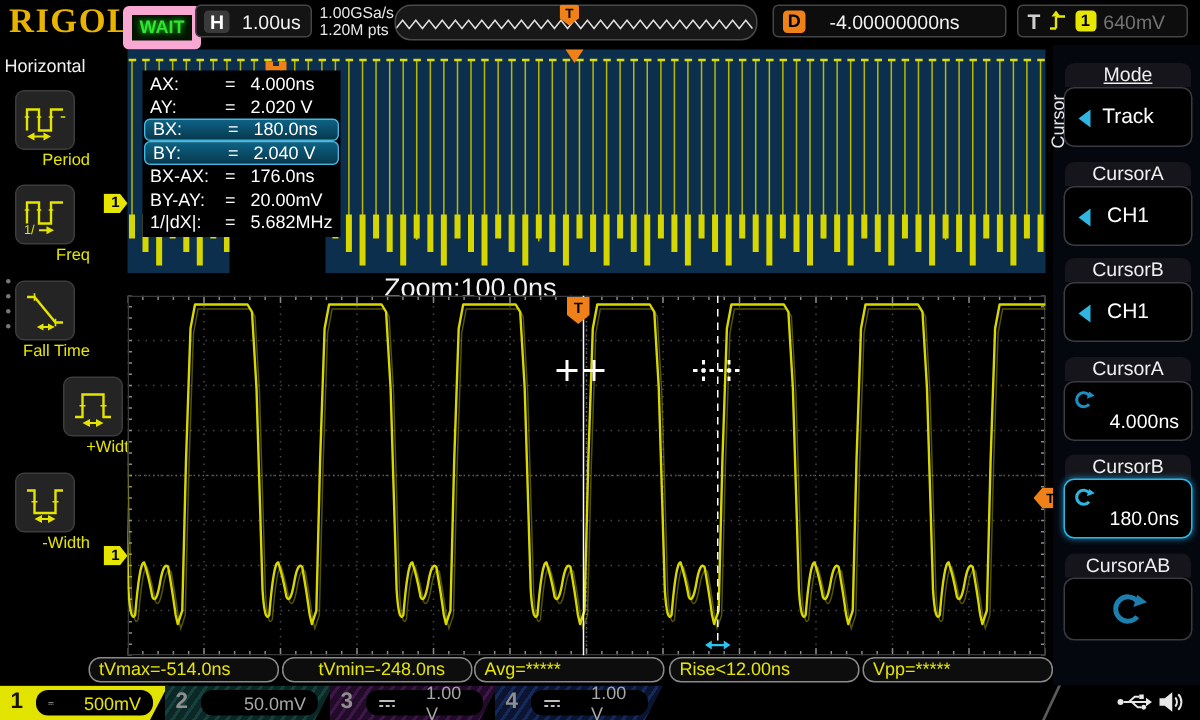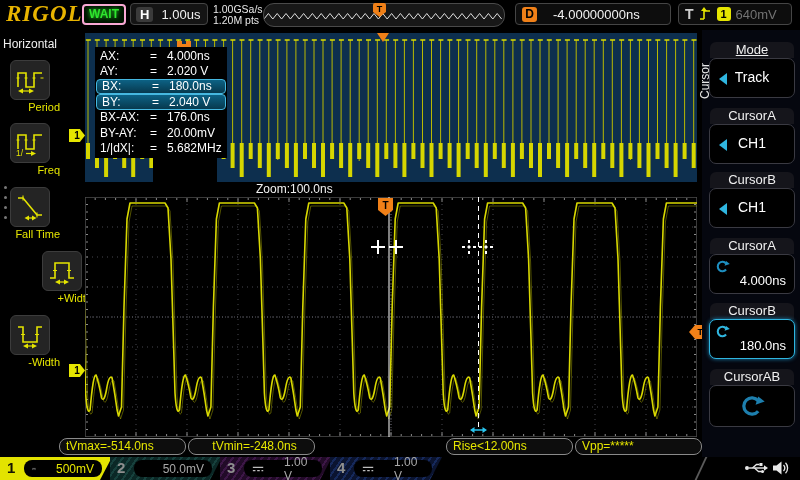--- a/index.html
+++ b/index.html
@@ -1,22 +1,22 @@
 <!DOCTYPE html>
 <html><head>
 <meta charset="utf-8">
 <style>
   html,body{margin:0;padding:0;background:#000;}
   #screen{position:relative;width:800px;height:480px;background:#000;overflow:hidden;
           font-family:"Liberation Sans",sans-serif;color:#fff;}
   .abs{position:absolute;}
   
   .logo{left:6px;top:1px;font-family:"Liberation Serif",serif;font-weight:bold;
-        font-size:23px;color:#e8b400;letter-spacing:1px;font-style:italic;}
-  .wait{left:82px;top:4px;height:15px;padding:1px 5px;border:2px solid #f9a8d4;border-radius:4px;
+        font-size:23px;color:#e8b400;letter-spacing:1px;}
+  .wait{left:82px;top:4px;height:15px;padding:1px 5px;border:6px solid #f9a8d4;border-radius:4px;
         background:#001500;color:#2ee62e;font-weight:bold;font-size:12px;line-height:15px;
         text-shadow:0 0 4px #2ee62e;}
   .hbox{left:130px;top:3px;width:78px;height:22px;background:#141414;border:1px solid #454545;
         border-radius:4px;display:flex;align-items:center;padding-left:5px;box-sizing:border-box;}
   .hchip{background:#3a3a3a;border-radius:3px;padding:0 4px;font-weight:bold;font-size:13px;color:#fff;}
   .hval{margin-left:8px;font-size:13px;color:#f2f2f2;}
   .srate{left:213px;top:4px;font-size:10.5px;line-height:11px;color:#e8e8e8;}
   .strip{left:263px;top:3px;width:240px;height:22px;background:#181818;border:1px solid #4a4a4a;
          border-radius:11px;overflow:hidden;}
   .stripflag{left:373px;top:3px;width:13px;height:14px;background:#f08018;border-radius:2px;
@@ -50,21 +50,21 @@
   .hbracket div{width:4px;height:3px;background:#0d2f4e;margin:0 auto;}
   .popup{left:95px;top:47px;width:132px;height:110px;background:#000;padding-top:1px;}
   .prow{height:15.4px;display:flex;align-items:center;font-size:12px;color:#fff;
         padding:0 5px;box-sizing:border-box;}
   .prow .pl{width:50px;}
   .prow .pe{width:17px;}
   .prow .pv{flex:1;}
   .prow.hl{background:linear-gradient(#0d6285,#07394e);border:1px solid #46b8e0;border-radius:4px;
            margin:0 1px;}
   .ptail{left:153px;top:157px;width:64px;height:26px;background:#000;}
-  .zoomlabel{left:256px;top:182px;font-size:12px;color:#f2f2f2;}
+  .zoomlabel{left:256px;top:182px;font-size:18px;color:#f2f2f2;}
   #zoomwin{left:85px;top:197px;width:612px;height:240px;background:#000;}
   #zoomwin svg{position:absolute;left:0;top:0;}
   .chtag{left:69px;width:16px;height:13px;background:#e6e600;color:#000;font-size:10px;
          font-weight:bold;line-height:13px;text-align:center;
          clip-path:polygon(0 0,68% 0,100% 50%,68% 100%,0 100%);}
   .trigtag{left:689px;top:325px;width:16px;height:14px;background:#f08018;color:#000;font-size:9px;
            font-weight:bold;line-height:14px;text-align:right;padding-right:2px;box-sizing:border-box;
            clip-path:polygon(0 50%,38% 0,100% 0,100% 100%,38% 100%);}
   
   #rightmenu{left:702px;top:30px;width:98px;height:427px;background:#05070f;}
@@ -359,20 +359,21 @@
       <svg class="knobbig" width="26" height="26" viewBox="0 0 16 16">
         <path d="M11.8 11.2 A5 5 0 1 1 11.8 4.8" stroke="#1d7fae" stroke-width="2" fill="none"></path>
         <path d="M11.8 2.2 L15.8 5.2 L10.2 7.2 Z" fill="#1d7fae"></path>
       </svg>
     </div>
   </div>
   <div class="abs rtab">Cursor</div>
 
   <div class="abs meas" style="left:59px;">tVmax=-514.0ns</div>
   <div class="abs meas" style="left:188px;text-align:center;">tVmin=-248.0ns</div>
+  <div class="abs meas" style="left:316px;">Avg=*****</div>
   <div class="abs meas" style="left:446px;">Rise&lt;12.00ns</div>
   <div class="abs meas" style="left:575px;">Vpp=*****</div>
 
   <div class="abs" id="chanbar">
     <div class="chtab ch1bg" style="left:0;">
       <span class="chnum" style="color:#151500;">1</span>
       <div class="chboxin">
         <svg width="14" height="10" viewBox="0 0 14 10">
           <path d="M1 3 H13" stroke="#e8e8e8" stroke-width="1.5"></path>
           <path d="M1 7 H4 M6 7 H9 M11 7 H13" stroke="#e8e8e8" stroke-width="1.5"></path>

